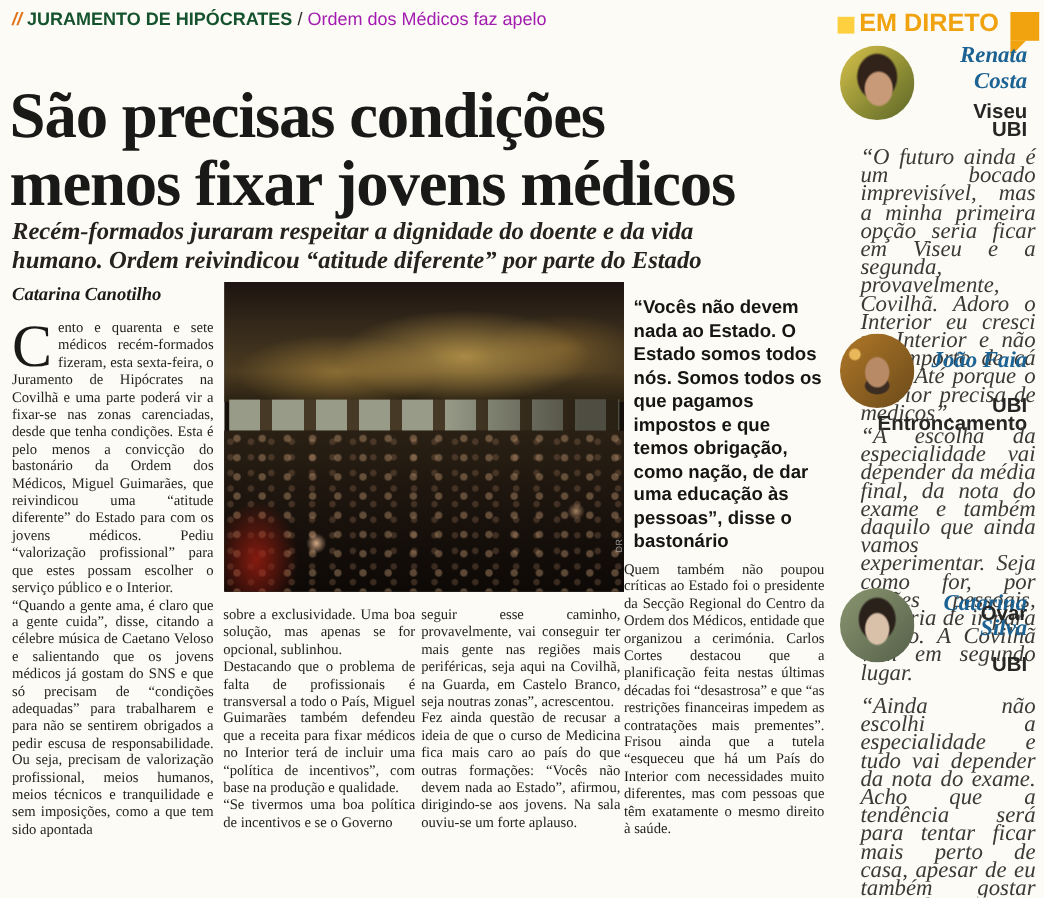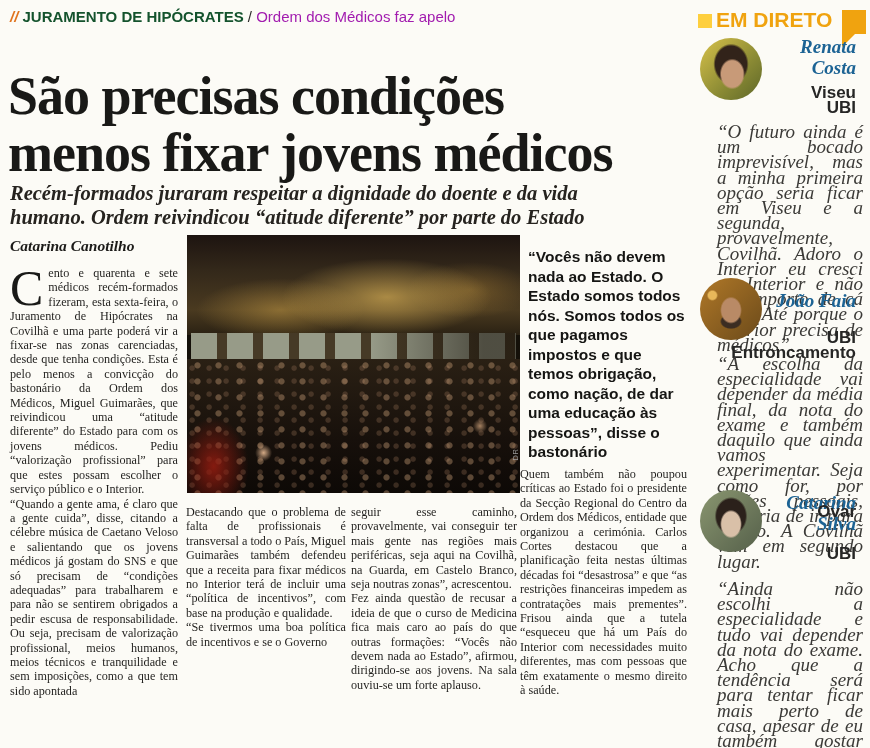--- a/index.html
+++ b/index.html
@@ -144,20 +144,21 @@
   </div>
 
   <div class="photo">
     <div class="ceiling"></div>
     <div class="windows"></div>
     <div class="crowd"></div>
     <div class="credit">DR</div>
   </div>
 
   <div class="col col2">
+    <p>sobre a exclusividade. Uma boa solução, mas apenas se for opcional, sublinhou.</p>
     <p>Destacando que o problema de falta de profissionais é transversal a todo o País, Miguel Guimarães também defendeu que a receita para fixar médicos no Interior terá de incluir uma “política de incentivos”, com base na produção e qualidade.</p>
     <p>“Se tivermos uma boa política de incentivos e se o Governo</p>
   </div>
   <div class="col col3">
     <p>seguir esse caminho, provavelmente, vai conseguir ter mais gente nas regiões mais periféricas, seja aqui na Covilhã, na Guarda, em Castelo Branco, seja noutras zonas”, acrescentou.</p>
     <p>Fez ainda questão de recusar a ideia de que o curso de Medicina fica mais caro ao país do que outras formações: “Vocês não devem nada ao Estado”, afirmou, dirigindo-se aos jovens. Na sala ouviu-se um forte aplauso.</p>
   </div>
 
   <div class="pullquote">“Vocês não devem nada ao Estado. O Estado somos todos nós. Somos todos os que pagamos impostos e que temos obrigação, como nação, de dar uma educação às pessoas”, disse o bastonário</div>
   <div class="col col4">

